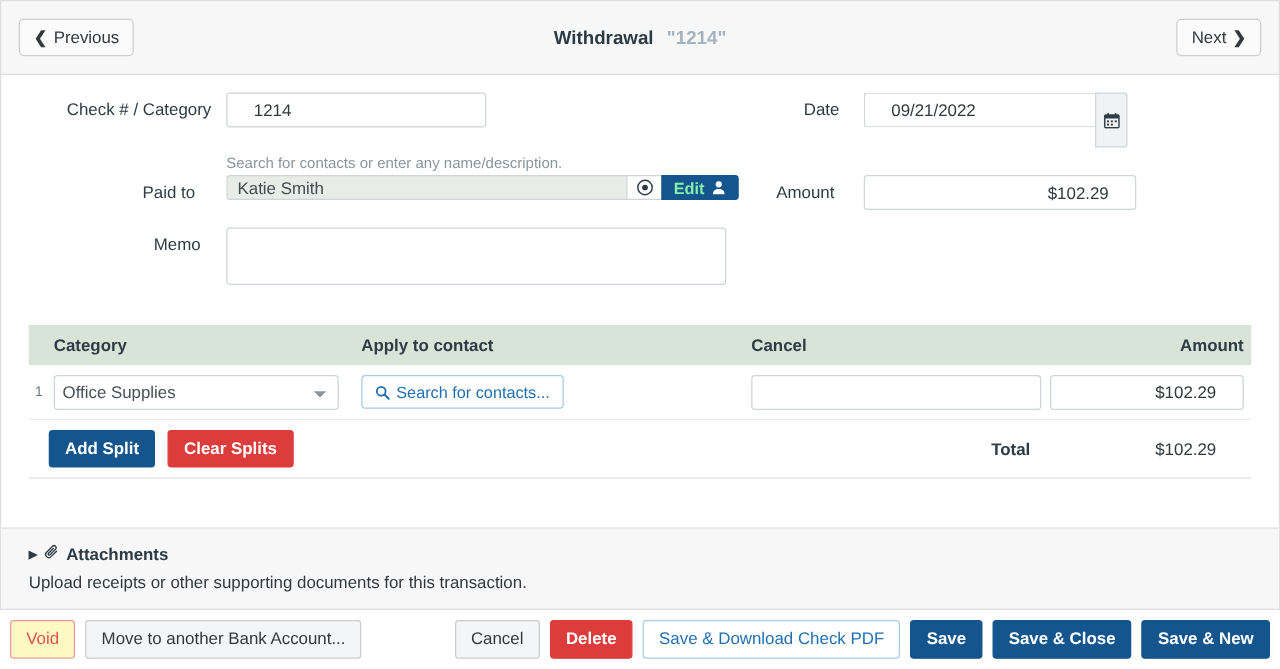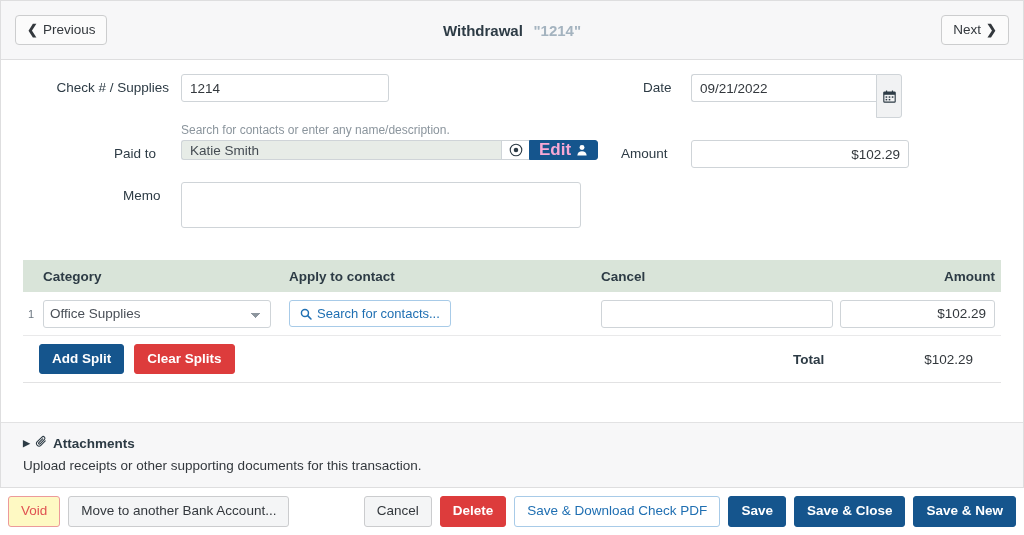--- a/index.html
+++ b/index.html
@@ -97,21 +97,21 @@
   }
 
   .inp {
     border: 1px solid #cfd4d8;
     border-radius: 3px;
     background: #fff;
     height: 28px;
     font-size: 13.5px;
     font-family: "Liberation Sans", sans-serif;
     color: #33383d;
-    padding: 0 8px;
+    padding: 0 21px;
     outline: none;
   }
   .inp::placeholder { color: #9aa3ab; }
 
   .hint {
     font-size: 12px;
     color: #8b959d;
     position: absolute;
   }
 
@@ -140,22 +140,22 @@
     border-right: none;
     display: flex;
     align-items: center;
     justify-content: center;
     cursor: pointer;
   }
   .edit-btn {
     background: #15558d;
     border: 1px solid #15558d;
     border-radius: 0 3px 3px 0;
-    color: #f9a8d4;
-    font-size: 17px;
+    color: #86efac;
+    font-size: 13px;
     font-weight: bold;
     padding: 0 9px;
     display: flex;
     align-items: center;
     gap: 5px;
     cursor: pointer;
   }
 
   textarea.memo {
     border: 1px solid #cfd4d8;
@@ -358,21 +358,21 @@
       <span>Next</span>
       <span class="chev">❯</span>
     </button>
   </div>
 
   <div class="body-wrap">
 
     <div class="form-area">
 
       <div class="frow" style="left:180px; top:14px;">
-        <div class="flabel" style="width: 118px; margin: 0px; padding: 6px 0px 0px; position: absolute; left: -130px; top: 0px; font-weight: normal;">Check # / Supplies</div>
+        <div class="flabel" style="width: 118px; margin: 0px; padding: 6px 0px 0px; position: absolute; left: -130px; top: 0px; font-weight: normal;">Check # / Category</div>
         <input class="inp" style="width: 208px;" value="1214">
       </div>
 
       <div class="frow" style="left:690px; top:14px;">
         <div class="flabel" style="position:absolute; left:-48px; top:0;">Date</div>
         <div class="date-group">
           <input class="inp" value="09/21/2022" style="">
           <div class="cal-btn">
             <svg width="13" height="13" viewBox="0 0 16 16" aria-hidden="true">
               <rect x="1" y="2.5" width="14" height="12.5" rx="1" fill="none" stroke="#2d3b45" stroke-width="1.4"></rect>

